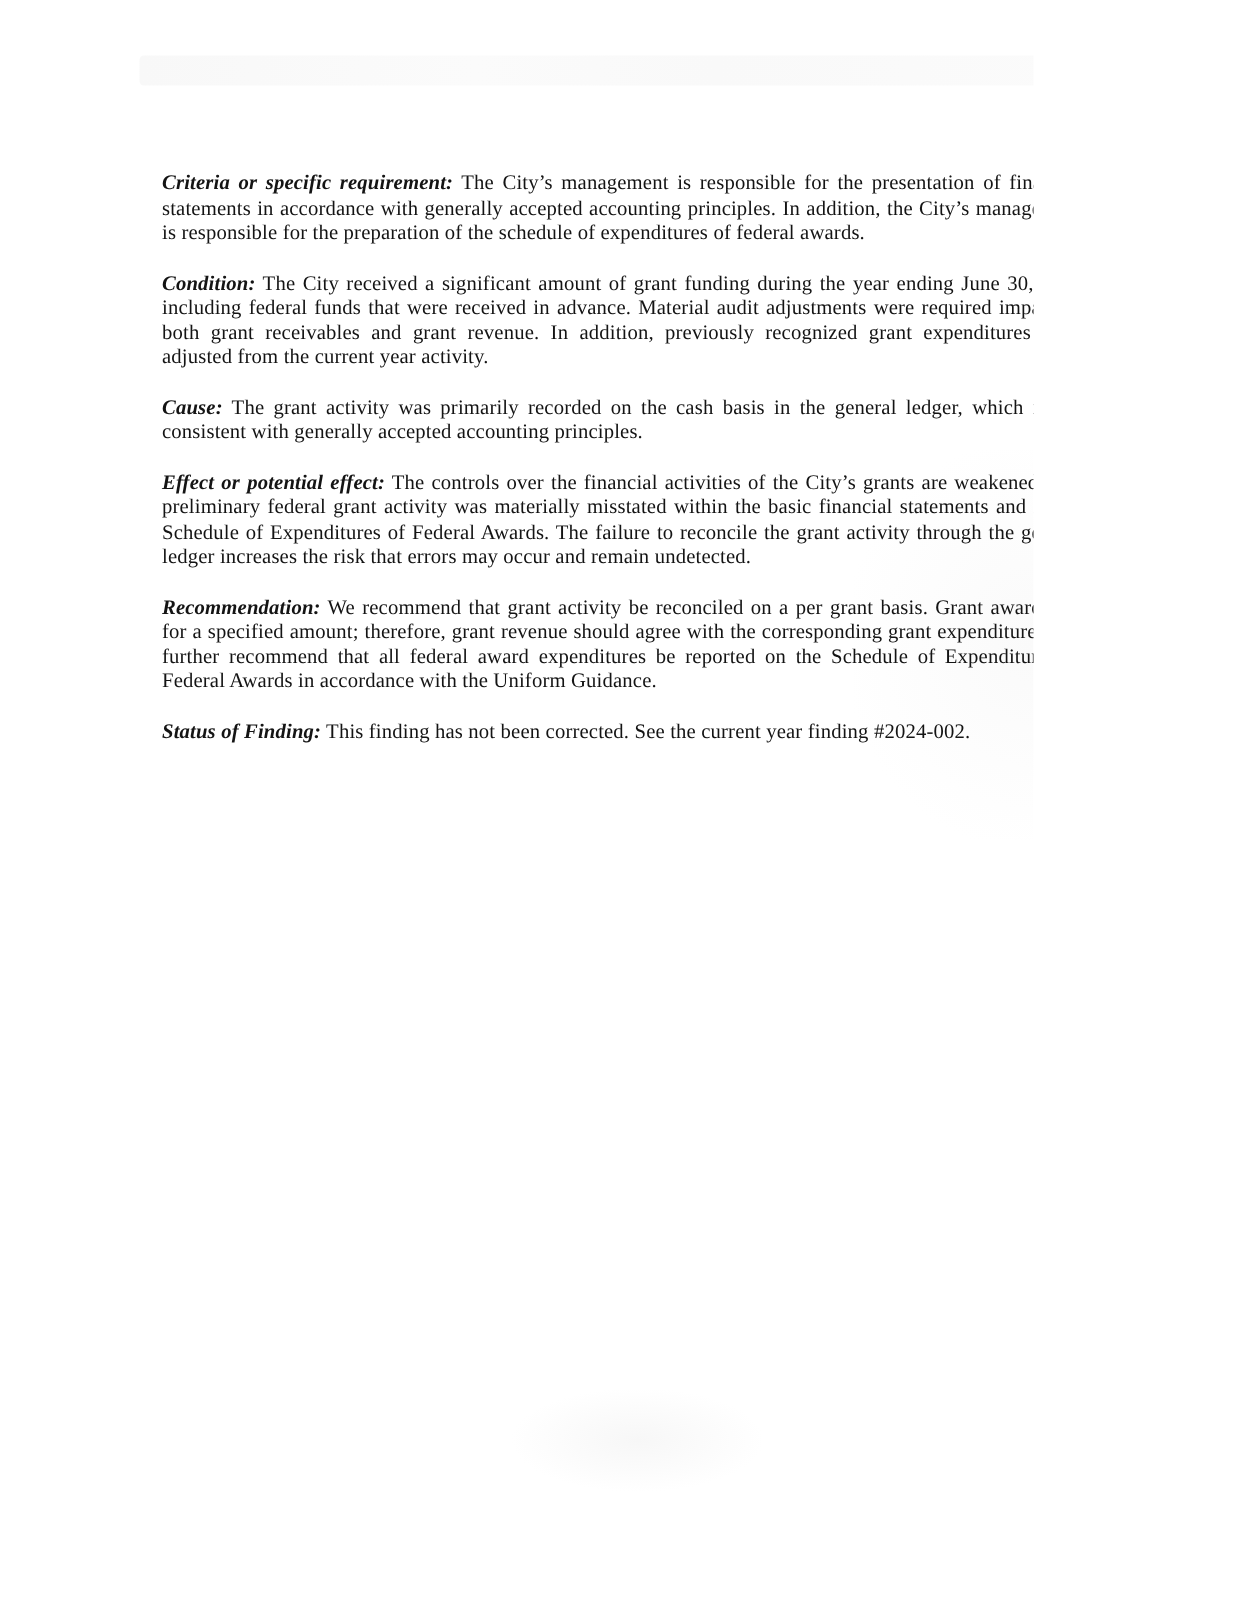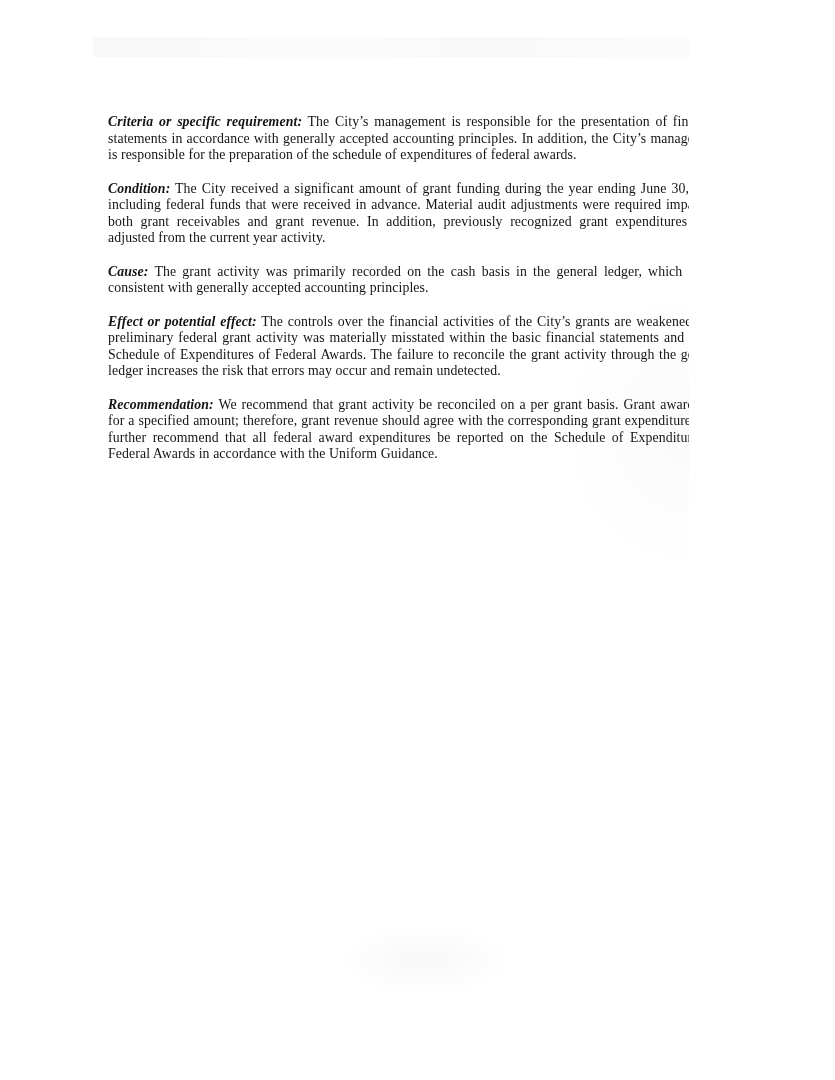--- a/index.html
+++ b/index.html
@@ -86,18 +86,19 @@
     <p class="para"><span class="lead">Criteria or specific requirement:</span> <span>The City’s management is responsible for the presentation of financial statements in accordance with generally accepted accounting principles. In addition, the City’s management is responsible for the preparation of the schedule of expenditures of federal awards.</span></p>
 
     <p class="para"><span class="lead">Condition:</span> <span>The City received a significant amount of grant funding during the year ending June 30, 2023 including federal funds that were received in advance. Material audit adjustments were required impacting both grant receivables and grant revenue. In addition, previously recognized grant expenditures were adjusted from the current year activity.</span></p>
 
     <p class="para"><span class="lead">Cause:</span> <span>The grant activity was primarily recorded on the cash basis in the general ledger, which is not consistent with generally accepted accounting principles.</span></p>
 
     <p class="para"><span class="lead">Effect or potential effect:</span> <span>The controls over the financial activities of the City’s grants are weakened. The preliminary federal grant activity was materially misstated within the basic financial statements and in the Schedule of Expenditures of Federal Awards. The failure to reconcile the grant activity through the general ledger increases the risk that errors may occur and remain undetected.</span></p>
 
     <p class="para"><span class="lead">Recommendation:</span> <span>We recommend that grant activity be reconciled on a per grant basis. Grant awards are for a specified amount; therefore, grant revenue should agree with the corresponding grant expenditures. We further recommend that all federal award expenditures be reported on the Schedule of Expenditures of Federal Awards in accordance with the Uniform Guidance.</span></p>
 
+    <p class="para"><span class="lead">Status of Finding:</span> <span>This finding has not been corrected. See the current year finding #2024-002.</span></p>
 
   </div>
 
   <div class="page-number">72</div>
 
 </div>
 
 </body></html>

